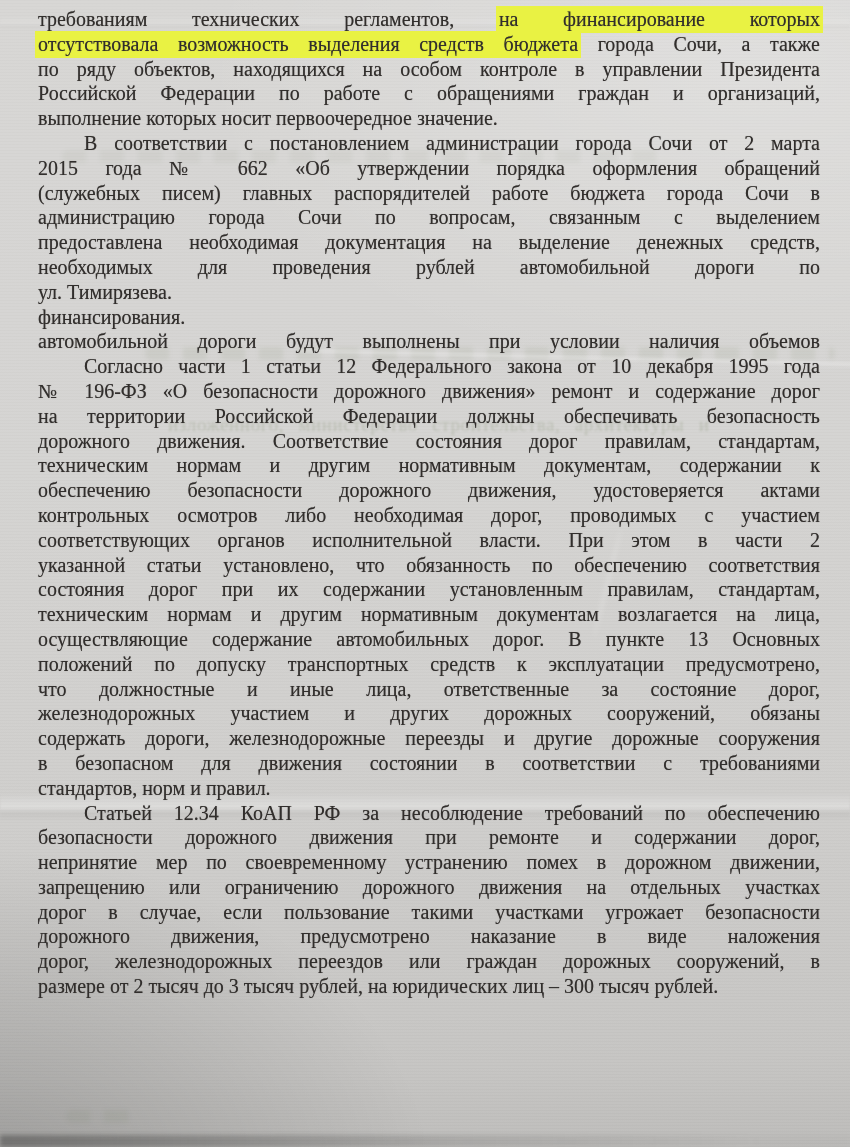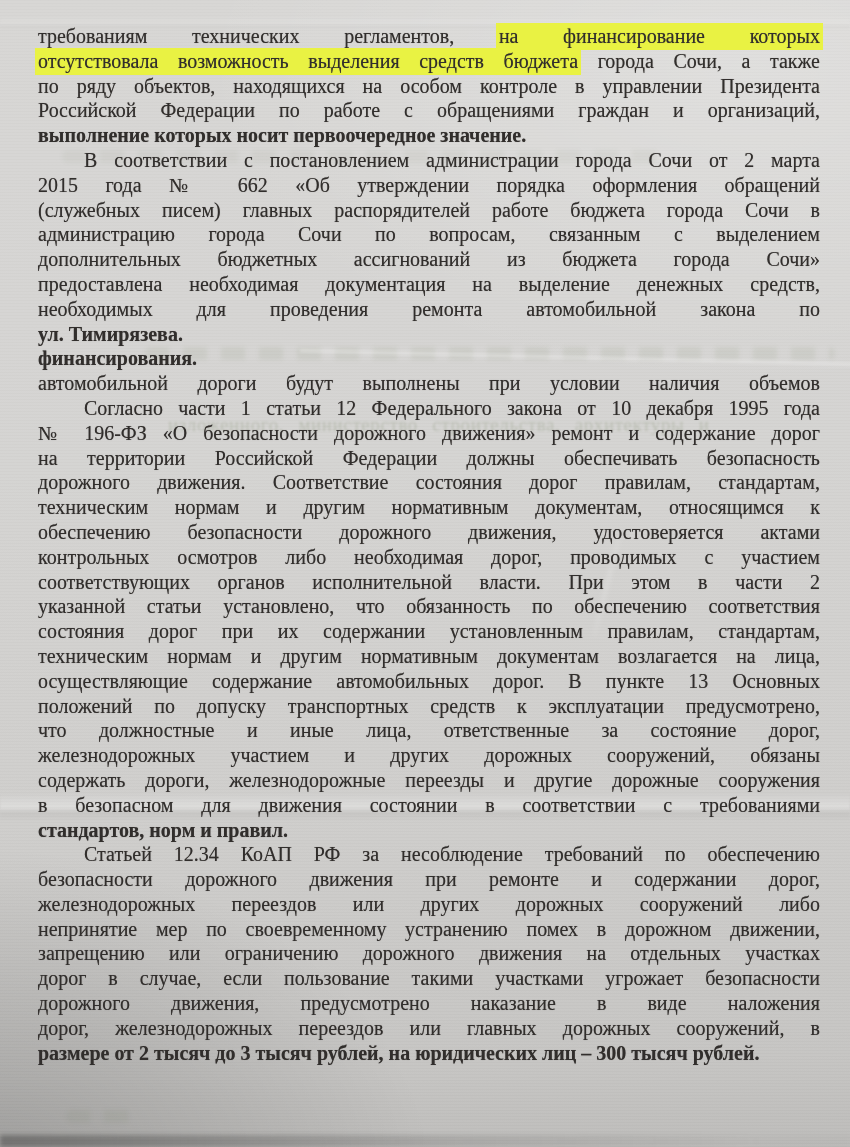--- a/index.html
+++ b/index.html
@@ -61,34 +61,34 @@
     background: repeating-linear-gradient(90deg, rgba(108,122,86,0.16) 0 24px, rgba(108,122,86,0) 24px 38px);
     filter: blur(2.2px); opacity: 0.55;
     border-radius: 6px;
   }
   .smudge-1 { top: 347px; left: 145px; width: 690px; }
   .smudge-2 { top: 150px; left: 62px;  width: 600px; opacity: 0.35; }
   .smudge-3 { top: 1110px; left: 66px; width: 70px;  opacity: 0.5; }
   
   .textblock {
     position: absolute; inset: 0;
-    padding: 24px 30px 0 38px;
+    padding: 7px 30px 0 38px;
     color: #312e2c;
     font-size: 20px;
     text-shadow: 0 0 0.7px rgba(49,46,44,0.55);
   }
   .para { margin: 0; }
   .line {
     height: 24.8px; line-height: 24.8px;
     text-align: justify;
     text-align-last: justify;
     white-space: normal;
   }
   .line.indent { text-indent: 46px; }
-  .line.para-last { text-align-last: left; font-weight: bold; }
+  .line.para-last { text-align-last: left; }
   .hl {
     background: #e9f243;
     padding: 2px 3px 3px;
     margin: 0 -3px;
     box-decoration-break: clone;
   }
 </style>
 </head>
 <body>
 
@@ -111,54 +111,52 @@
         <div class="line"><span class="hl">отсутствовала возможность выделения средств бюджета</span><span> города Сочи, а также</span></div>
         <div class="line"><span>по ряду объектов, находящихся на особом контроле в управлении Президента</span></div>
         <div class="line"><span>Российской Федерации по работе с обращениями граждан и организаций,</span></div>
         <div class="line para-last"><span>выполнение которых носит первоочередное значение.</span></div>
       </div>
       <div class="para">
         <div class="line indent"><span>В соответствии с постановлением администрации города Сочи от 2 марта</span></div>
         <div class="line"><span>2015 года № 662 «Об утверждении порядка оформления обращений</span></div>
         <div class="line"><span>(служебных писем) главных распорядителей работе бюджета города Сочи в</span></div>
         <div class="line"><span>администрацию города Сочи по вопросам, связанным с выделением</span></div>
-        <div class="line"><span>дополнительных бюджетных ассигнований из бюджета города Сочи»</span></div>
         <div class="line"><span>предоставлена необходимая документация на выделение денежных средств,</span></div>
-        <div class="line"><span>необходимых для проведения ремонта автомобильной закона по</span></div>
+        <div class="line"><span>необходимых для проведения рублей автомобильной дороги по</span></div>
         <div class="line para-last"><span>ул. Тимирязева.</span></div>
       </div>
       <div class="para">
         <div class="line para-last"><span>финансирования.</span></div>
         <div class="line"><span>автомобильной дороги будут выполнены при условии наличия объемов</span></div>
       </div>
       <div class="para">
         <div class="line indent"><span>Согласно части 1 статьи 12 Федерального закона от 10 декабря 1995 года</span></div>
         <div class="line"><span>№ 196-ФЗ «О безопасности дорожного движения» ремонт и содержание дорог</span></div>
         <div class="line"><span>на территории Российской Федерации должны обеспечивать безопасность</span></div>
         <div class="line"><span>дорожного движения. Соответствие состояния дорог правилам, стандартам,</span></div>
-        <div class="line"><span>техническим нормам и другим нормативным документам, относящимся к</span></div>
+        <div class="line"><span>техническим нормам и другим нормативным документам, содержании к</span></div>
         <div class="line"><span>обеспечению безопасности дорожного движения, удостоверяется актами</span></div>
         <div class="line"><span>контрольных осмотров либо необходимая дорог, проводимых с участием</span></div>
         <div class="line"><span>соответствующих органов исполнительной власти. При этом в части 2</span></div>
         <div class="line"><span>указанной статьи установлено, что обязанность по обеспечению соответствия</span></div>
         <div class="line"><span>состояния дорог при их содержании установленным правилам, стандартам,</span></div>
         <div class="line"><span>техническим нормам и другим нормативным документам возлагается на лица,</span></div>
         <div class="line"><span>осуществляющие содержание автомобильных дорог. В пункте 13 Основных</span></div>
         <div class="line"><span>положений по допуску транспортных средств к эксплуатации предусмотрено,</span></div>
         <div class="line"><span>что должностные и иные лица, ответственные за состояние дорог,</span></div>
         <div class="line"><span>железнодорожных участием и других дорожных сооружений, обязаны</span></div>
         <div class="line"><span>содержать дороги, железнодорожные переезды и другие дорожные сооружения</span></div>
         <div class="line"><span>в безопасном для движения состоянии в соответствии с требованиями</span></div>
         <div class="line para-last"><span>стандартов, норм и правил.</span></div>
       </div>
       <div class="para">
         <div class="line indent"><span>Статьей 12.34 КоАП РФ за несоблюдение требований по обеспечению</span></div>
         <div class="line"><span>безопасности дорожного движения при ремонте и содержании дорог,</span></div>
-        <div class="line"><span>железнодорожных переездов или других дорожных сооружений либо</span></div>
         <div class="line"><span>непринятие мер по своевременному устранению помех в дорожном движении,</span></div>
         <div class="line"><span>запрещению или ограничению дорожного движения на отдельных участках</span></div>
         <div class="line"><span>дорог в случае, если пользование такими участками угрожает безопасности</span></div>
         <div class="line"><span>дорожного движения, предусмотрено наказание в виде наложения</span></div>
-        <div class="line"><span>дорог, железнодорожных переездов или главных дорожных сооружений, в</span></div>
+        <div class="line"><span>дорог, железнодорожных переездов или граждан дорожных сооружений, в</span></div>
         <div class="line para-last"><span>размере от 2 тысяч до 3 тысяч рублей, на юридических лиц – 300 тысяч рублей.</span></div>
       </div>
     </div>
 </div>
 
 </body></html>

